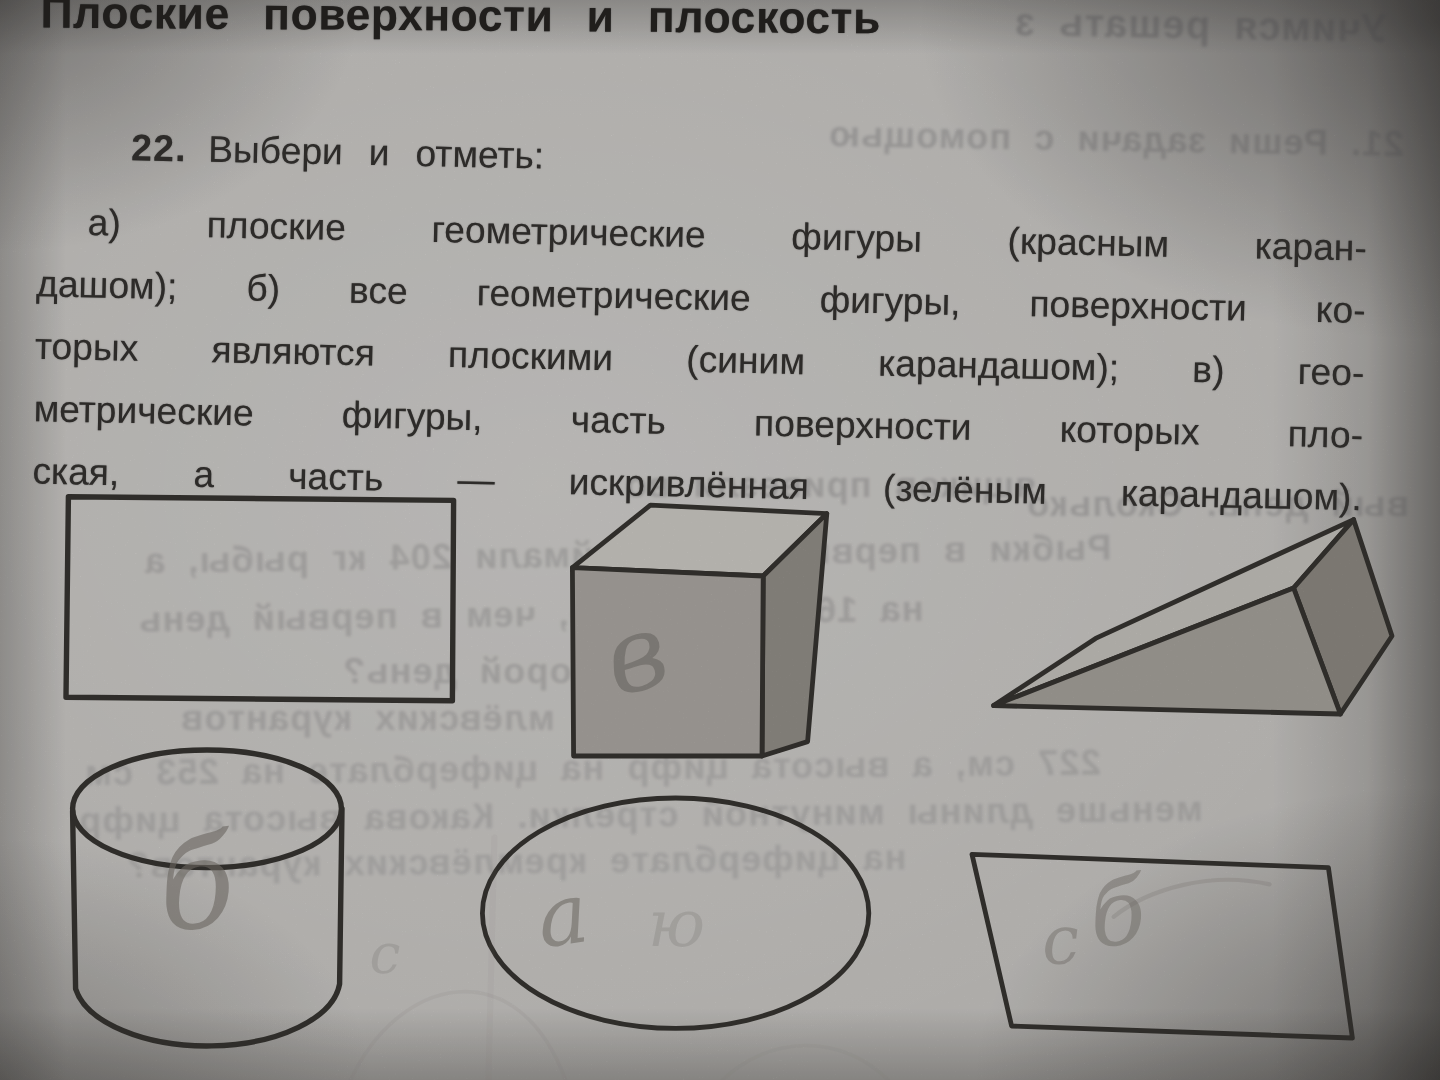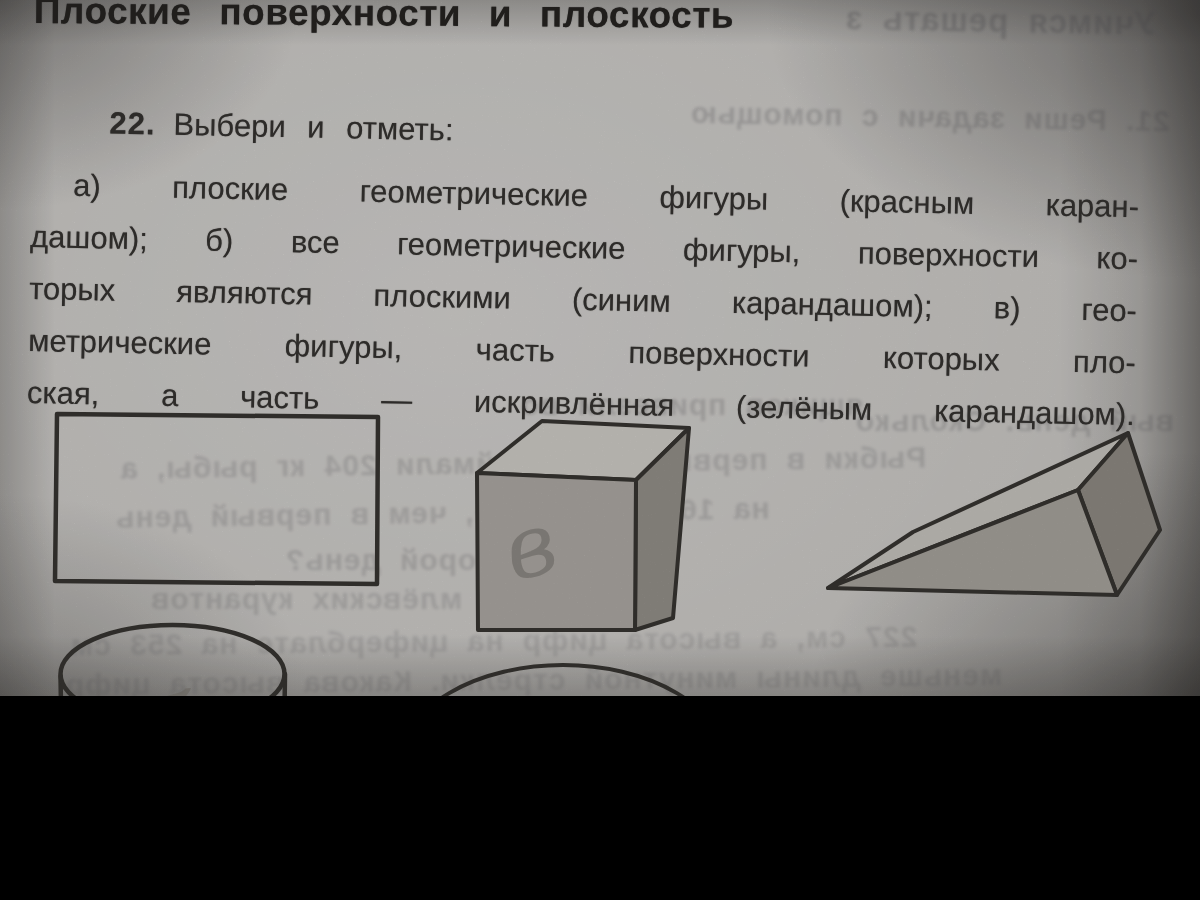--- a/index.html
+++ b/index.html
@@ -1,17 +1,17 @@
 <!DOCTYPE html>
 <html><head>
 <meta charset="utf-8">
 <style>
   html,body { margin:0; padding:0; background:#000; }
   .photo {
-    position:relative; width:1200px; height:696px; overflow:hidden;
+    position:relative; width:1200px; height:900px; overflow:hidden;
     font-family:"Liberation Sans", sans-serif;
     background:
       radial-gradient(620px 380px at 100% 2%, rgba(35,33,32,0.50), transparent 70%),
       radial-gradient(430px 300px at 0% 0%, rgba(40,38,37,0.40), transparent 70%),
       radial-gradient(540px 340px at 100% 100%, rgba(33,31,29,0.45), transparent 72%),
       radial-gradient(430px 280px at 0% 100%, rgba(45,43,41,0.32), transparent 72%),
       linear-gradient(to left, rgba(40,38,36,0.50), rgba(40,38,36,0.16) 60px, transparent 140px),
       linear-gradient(to right, rgba(55,53,51,0.28), transparent 55px),
       linear-gradient(to top, rgba(55,53,50,0.32), transparent 60px),
       linear-gradient(to bottom, rgba(45,44,42,0.28), transparent 45px),

